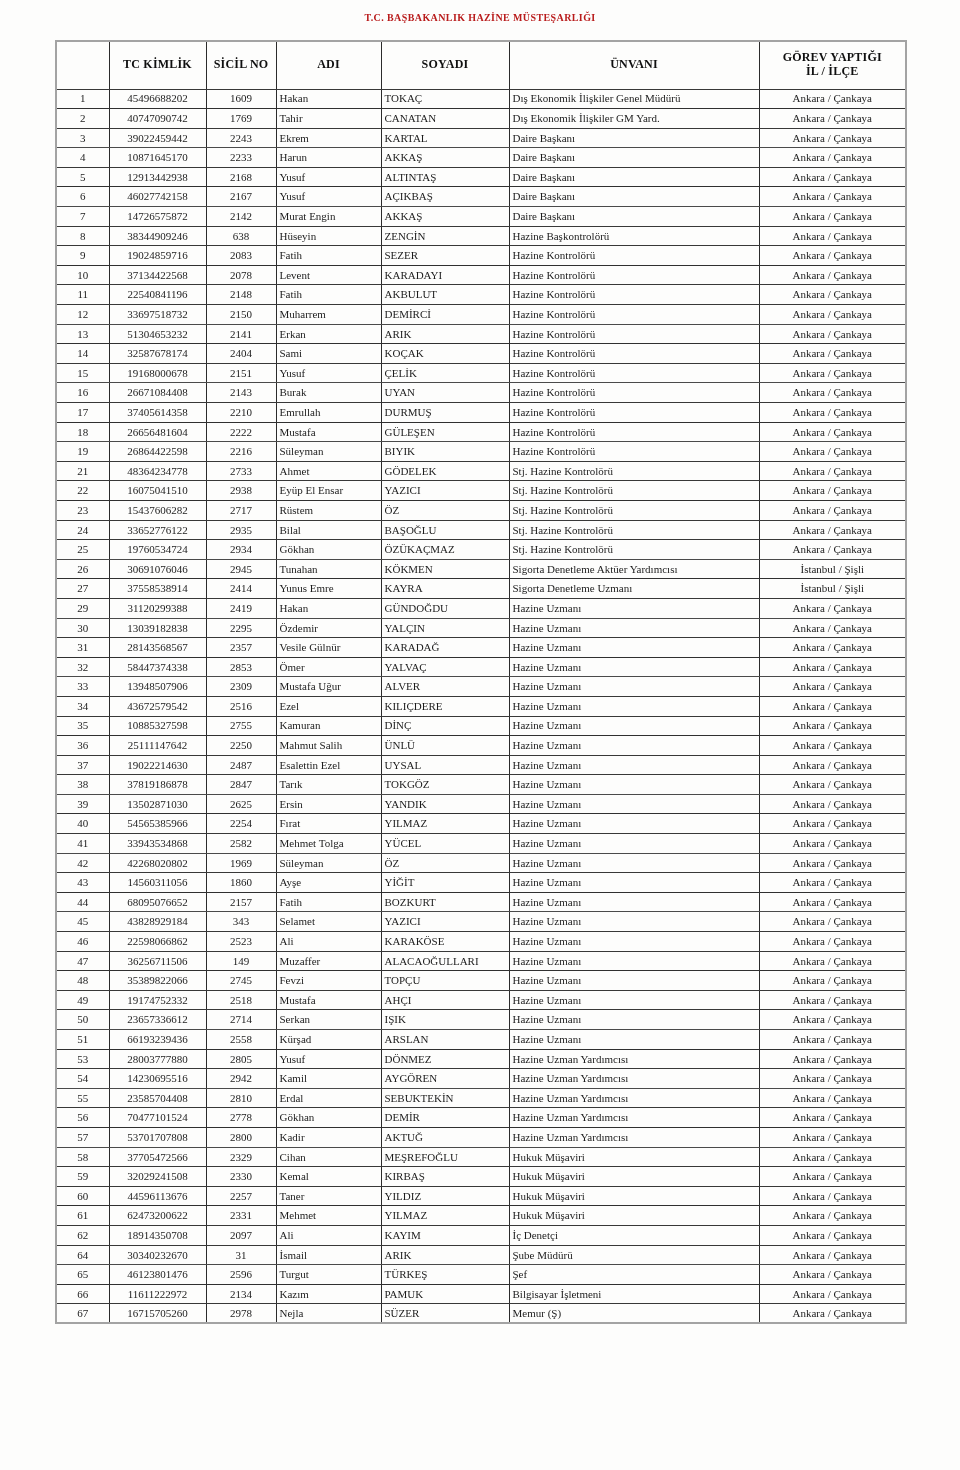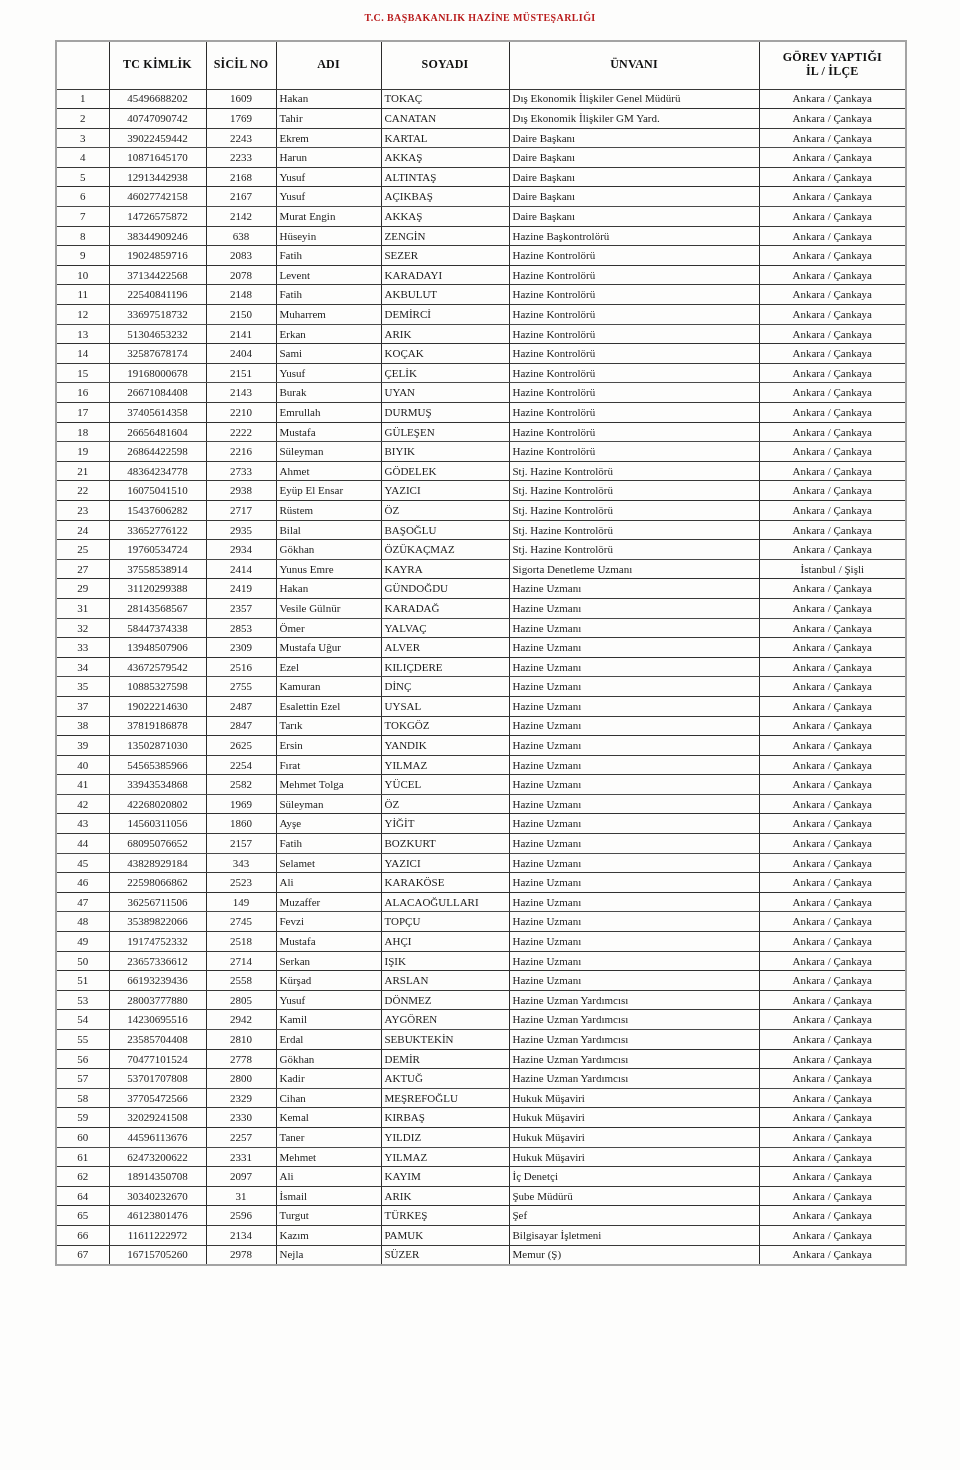--- a/index.html
+++ b/index.html
@@ -312,38 +312,56 @@
         <tr>
           <td class="al-c">25</td>
           <td class="al-c">19760534724</td>
           <td class="al-c">2934</td>
           <td class="al-l">Gökhan</td>
           <td class="al-l">ÖZÜKAÇMAZ</td>
           <td class="al-l">Stj. Hazine Kontrolörü</td>
           <td class="al-c">Ankara / Çankaya</td>
         </tr>
         <tr>
+          <td class="al-c">26</td>
+          <td class="al-c">30691076046</td>
+          <td class="al-c">2945</td>
+          <td class="al-l">Tunahan</td>
+          <td class="al-l">KÖKMEN</td>
+          <td class="al-l">Sigorta Denetleme Aktüer Yardımcısı</td>
+          <td class="al-c">İstanbul / Şişli</td>
+        </tr>
+        <tr>
           <td class="al-c">27</td>
           <td class="al-c">37558538914</td>
           <td class="al-c">2414</td>
           <td class="al-l">Yunus Emre</td>
           <td class="al-l">KAYRA</td>
           <td class="al-l">Sigorta Denetleme Uzmanı</td>
           <td class="al-c">İstanbul / Şişli</td>
         </tr>
         <tr>
           <td class="al-c">29</td>
           <td class="al-c">31120299388</td>
           <td class="al-c">2419</td>
           <td class="al-l">Hakan</td>
           <td class="al-l">GÜNDOĞDU</td>
           <td class="al-l">Hazine Uzmanı</td>
           <td class="al-c">Ankara / Çankaya</td>
         </tr>
         <tr>
+          <td class="al-c">30</td>
+          <td class="al-c">13039182838</td>
+          <td class="al-c">2295</td>
+          <td class="al-l">Özdemir</td>
+          <td class="al-l">YALÇIN</td>
+          <td class="al-l">Hazine Uzmanı</td>
+          <td class="al-c">Ankara / Çankaya</td>
+        </tr>
+        <tr>
           <td class="al-c">31</td>
           <td class="al-c">28143568567</td>
           <td class="al-c">2357</td>
           <td class="al-l">Vesile Gülnür</td>
           <td class="al-l">KARADAĞ</td>
           <td class="al-l">Hazine Uzmanı</td>
           <td class="al-c">Ankara / Çankaya</td>
         </tr>
         <tr>
           <td class="al-c">32</td>
@@ -371,20 +389,29 @@
           <td class="al-l">KILIÇDERE</td>
           <td class="al-l">Hazine Uzmanı</td>
           <td class="al-c">Ankara / Çankaya</td>
         </tr>
         <tr>
           <td class="al-c">35</td>
           <td class="al-c">10885327598</td>
           <td class="al-c">2755</td>
           <td class="al-l">Kamuran</td>
           <td class="al-l">DİNÇ</td>
+          <td class="al-l">Hazine Uzmanı</td>
+          <td class="al-c">Ankara / Çankaya</td>
+        </tr>
+        <tr>
+          <td class="al-c">36</td>
+          <td class="al-c">25111147642</td>
+          <td class="al-c">2250</td>
+          <td class="al-l">Mahmut Salih</td>
+          <td class="al-l">ÜNLÜ</td>
           <td class="al-l">Hazine Uzmanı</td>
           <td class="al-c">Ankara / Çankaya</td>
         </tr>
         <tr>
           <td class="al-c">37</td>
           <td class="al-c">19022214630</td>
           <td class="al-c">2487</td>
           <td class="al-l">Esalettin Ezel</td>
           <td class="al-l">UYSAL</td>
           <td class="al-l">Hazine Uzmanı</td>

